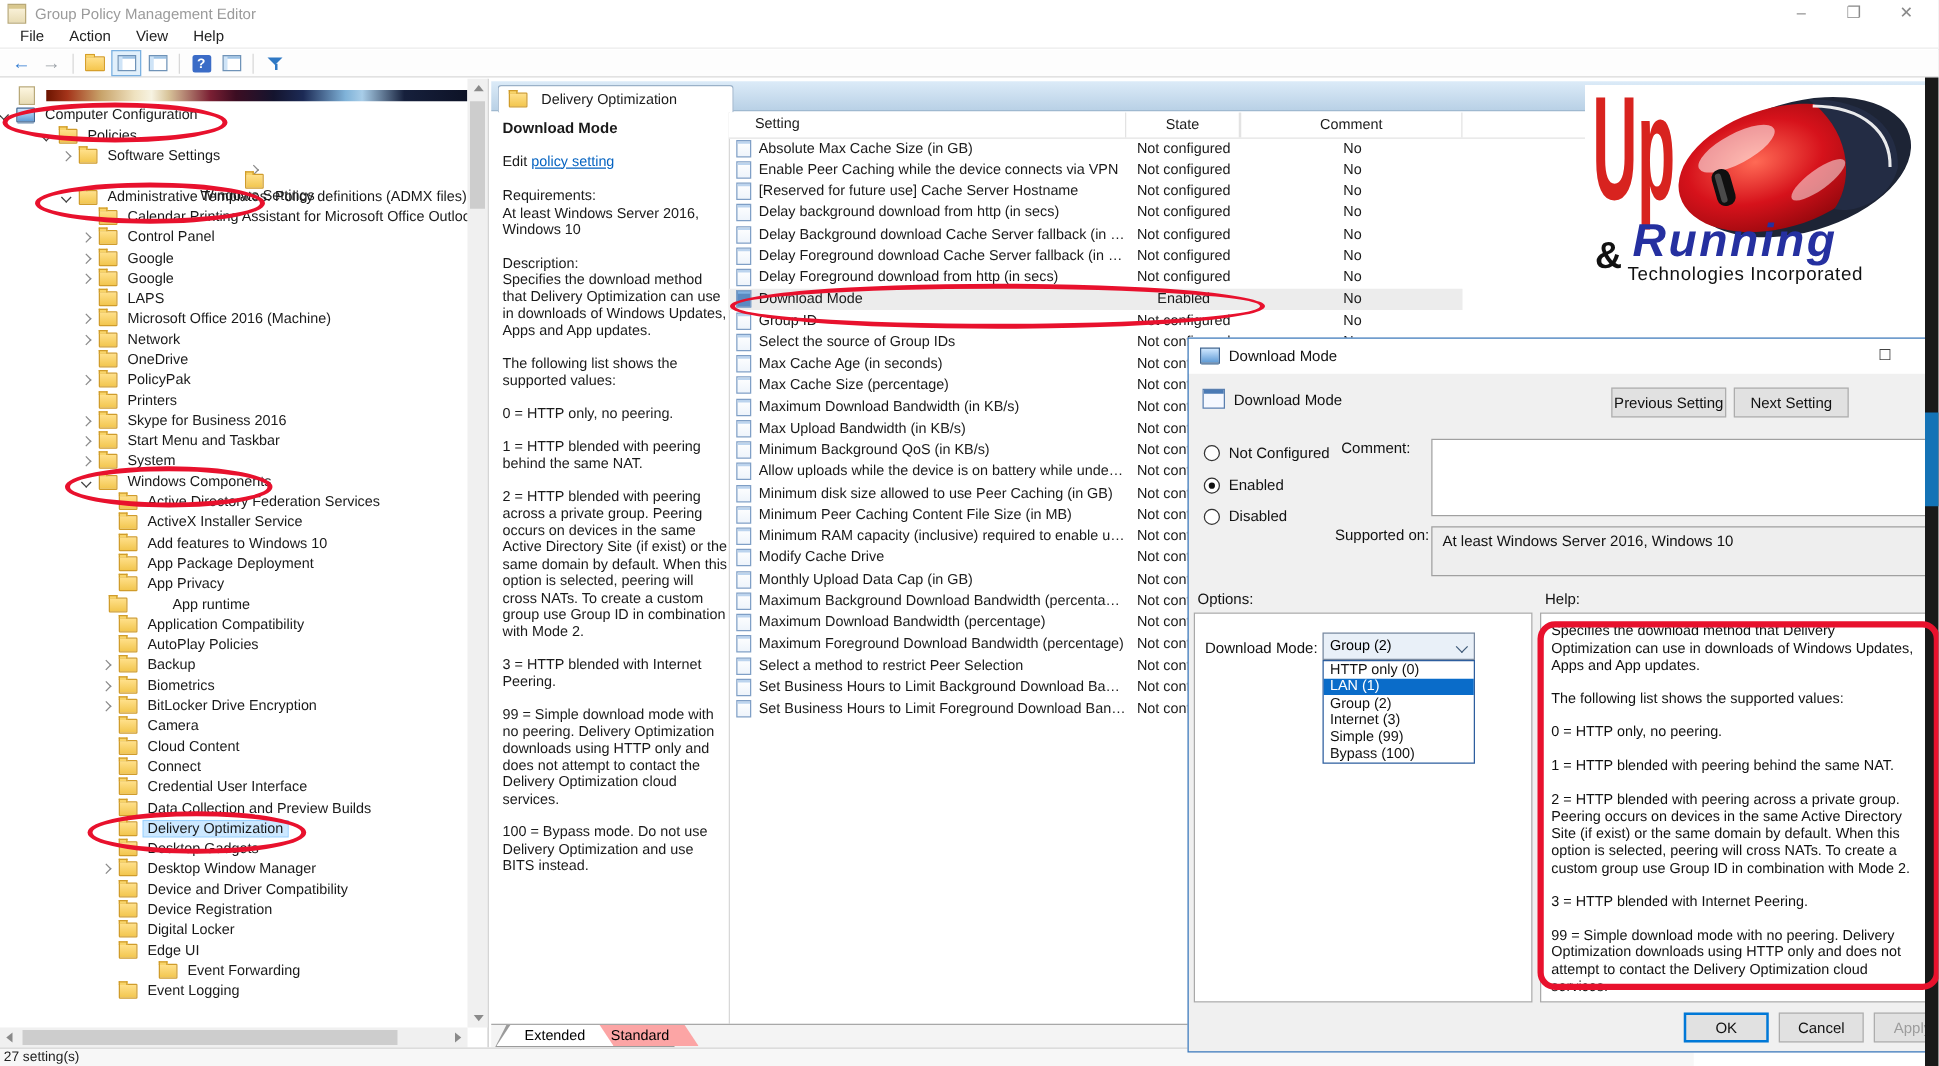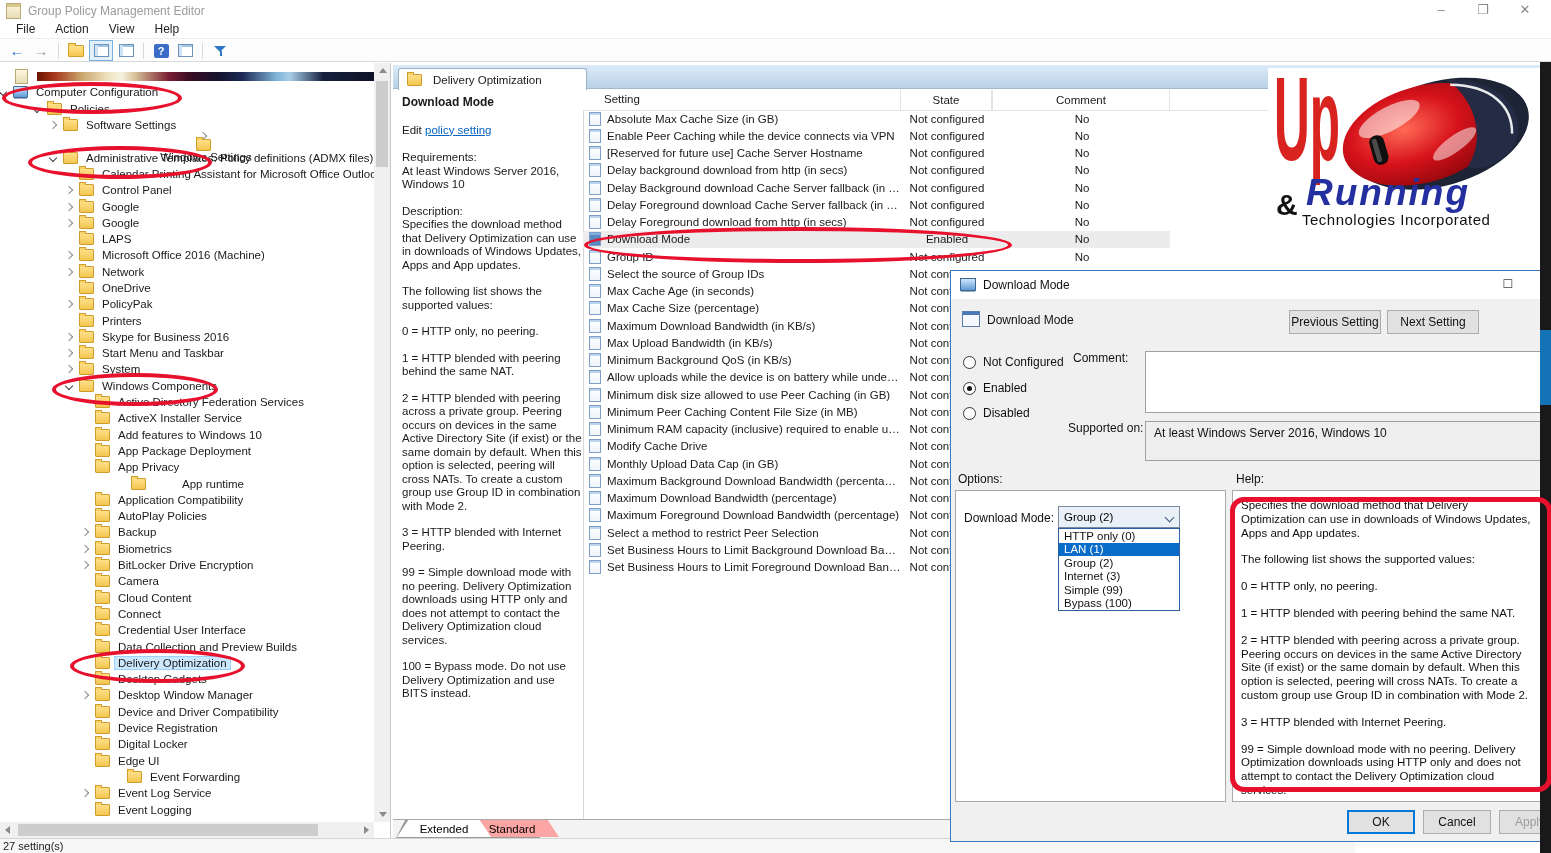--- a/index.html
+++ b/index.html
@@ -322,21 +322,21 @@
         <div class="trow" style="padding-left: 82px;">
           <span class="chev-slot"></span>
           <span class="ic ic-folder"></span>
           <span class="tlabel">App Package Deployment</span>
         </div>
         <div class="trow" style="padding-left: 82px;">
           <span class="chev-slot"></span>
           <span class="ic ic-folder"></span>
           <span class="tlabel">App Privacy</span>
         </div>
-        <div class="trow" style="padding-left: 90px; gap: 28px;">
+        <div class="trow" style="padding-left: 46px; gap: 28px;">
           <span class="chev-slot"></span>
           <span class="ic ic-folder"></span>
           <span class="tlabel">App runtime</span>
         </div>
         <div class="trow" style="padding-left: 82px;">
           <span class="chev-slot"></span>
           <span class="ic ic-folder"></span>
           <span class="tlabel">Application Compatibility</span>
         </div>
         <div class="trow" style="padding-left: 82px;">
@@ -424,27 +424,20 @@
         </div>
         <div class="trow" style="padding-left: 82px;">
           <span class="chev-slot"></span>
           <span class="ic ic-folder"></span>
           <span class="tlabel">Edge UI</span>
         </div>
         <div class="trow" style="padding-left: 114px;">
           <span class="chev-slot"></span>
           <span class="ic ic-folder"></span>
           <span class="tlabel">Event Forwarding</span>
-        </div>
-        <div class="trow" style="padding-left: 82px;">
-          <span class="chev-slot">
-            <span class="chev"></span>
-          </span>
-          <span class="ic ic-folder"></span>
-          <span class="tlabel">Event Log Service</span>
         </div>
         <div class="trow" style="padding-left: 82px;">
           <span class="chev-slot"></span>
           <span class="ic ic-folder"></span>
           <span class="tlabel">Event Logging</span>
         </div>
       </div>
     <div class="vbar">
       <div style="position:absolute;left:5px;top:5px;border-left:4px solid transparent;border-right:4px solid transparent;border-bottom:5px solid #8a8a8a;"></div>
       <div class="vthumb"></div>

